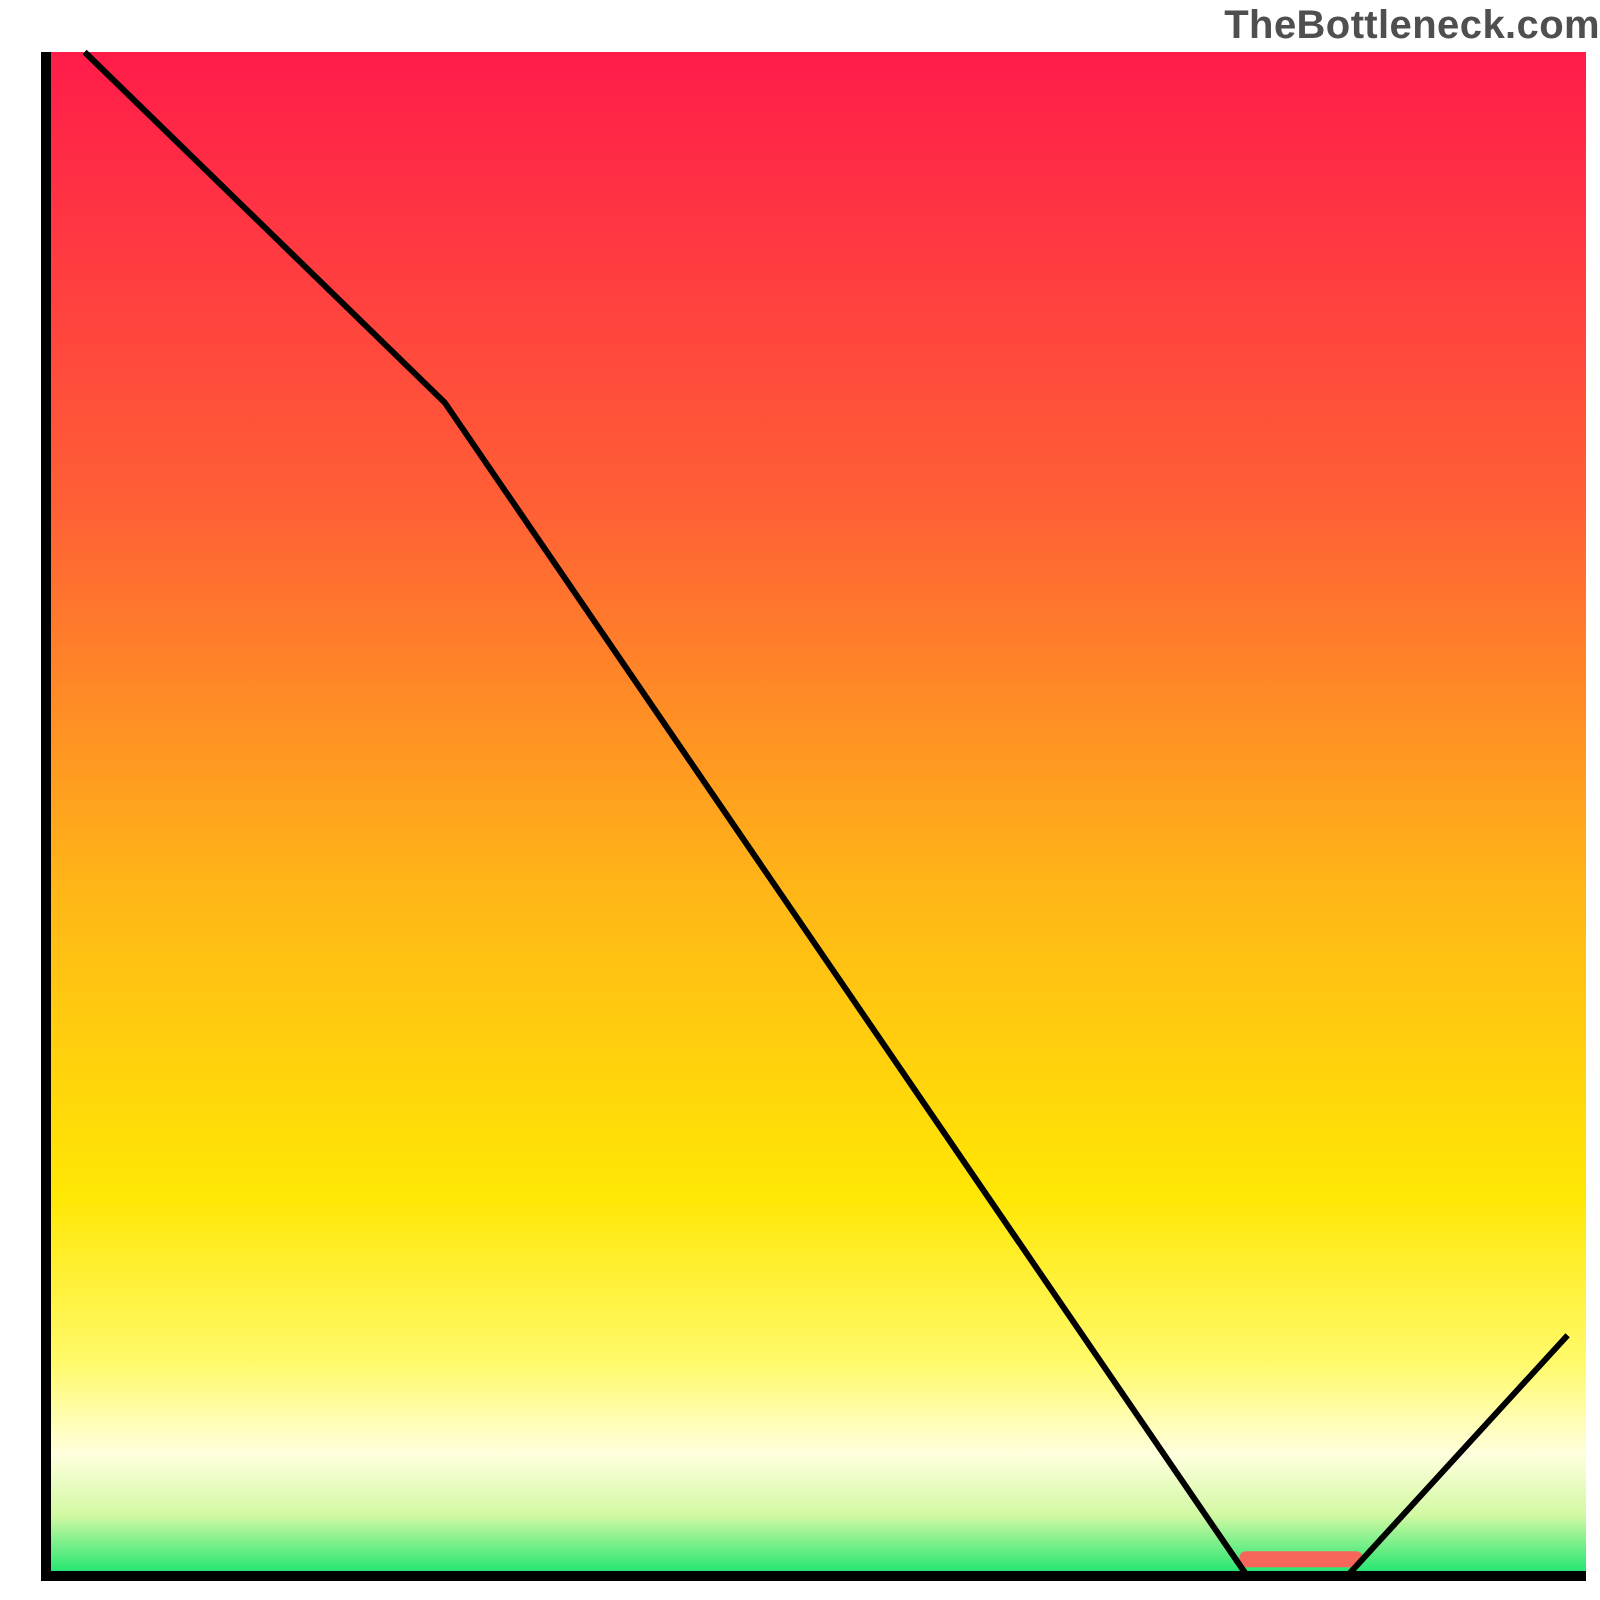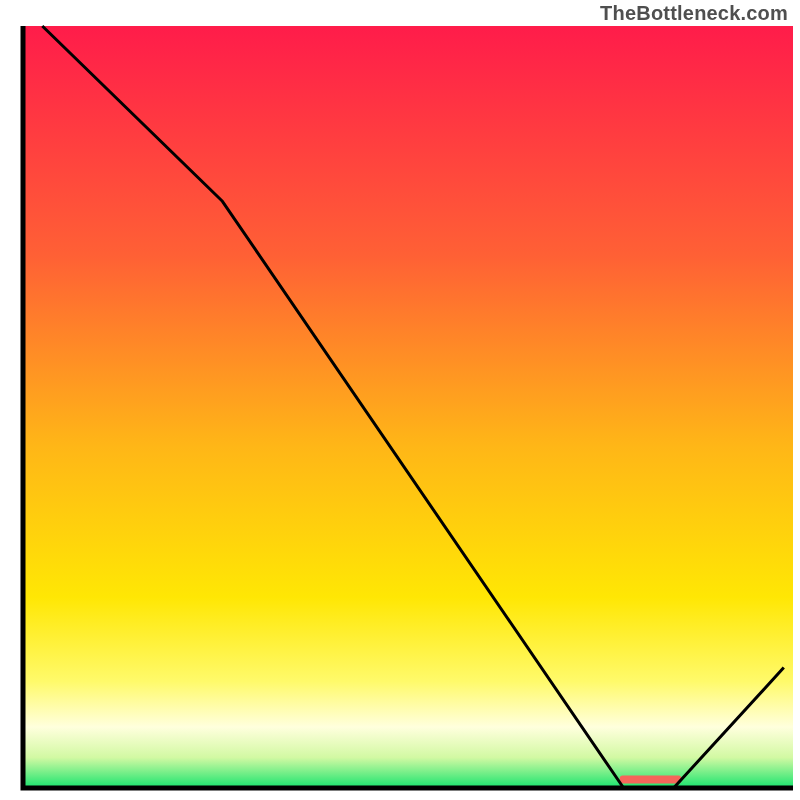--- a/index.html
+++ b/index.html
@@ -11,21 +11,21 @@
     overflow: hidden;
   }
   .wrap {
     position: relative;
     width: 800px;
     height: 800px;
   }
   .attribution {
     position: absolute;
     top: 2px;
-    right: 12px;
+    right: 0;
     font-family: Arial, Helvetica, sans-serif;
     font-size: 20px;
     font-weight: 600;
     color: #4f4f4f;
     letter-spacing: 0.2px;
   }
   svg {
     position: absolute;
     top: 0;
     left: 0;

